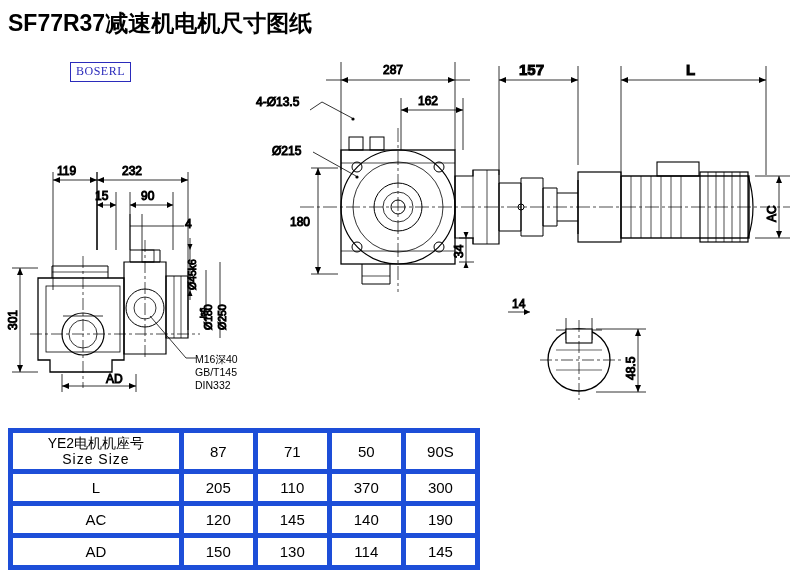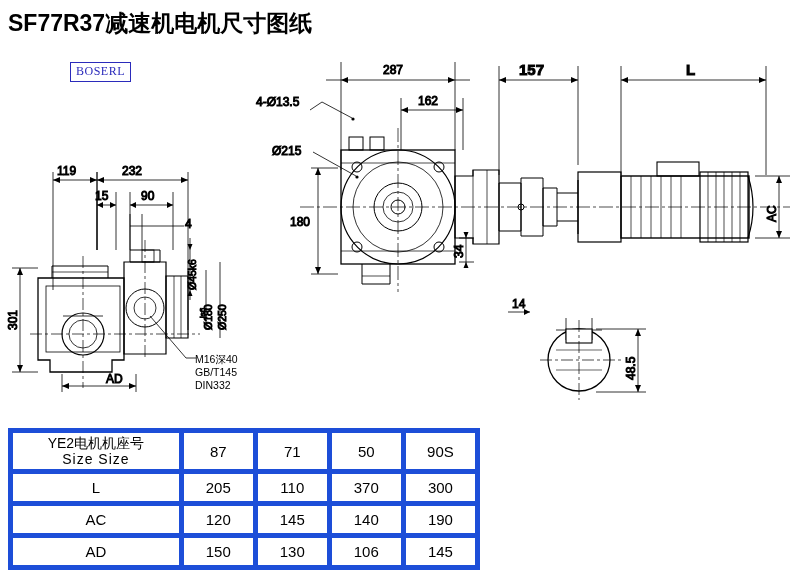--- a/index.html
+++ b/index.html
@@ -404,19 +404,19 @@
         <td class="label">AC</td>
         <td class="val">120</td>
         <td class="val">145</td>
         <td class="val">140</td>
         <td class="val">190</td>
       </tr>
       <tr>
         <td class="label">AD</td>
         <td class="val">150</td>
         <td class="val">130</td>
-        <td class="val">106</td>
+        <td class="val">114</td>
         <td class="val">145</td>
       </tr>
     </tbody>
   </table>
 
 </div>
 
 </body></html>

